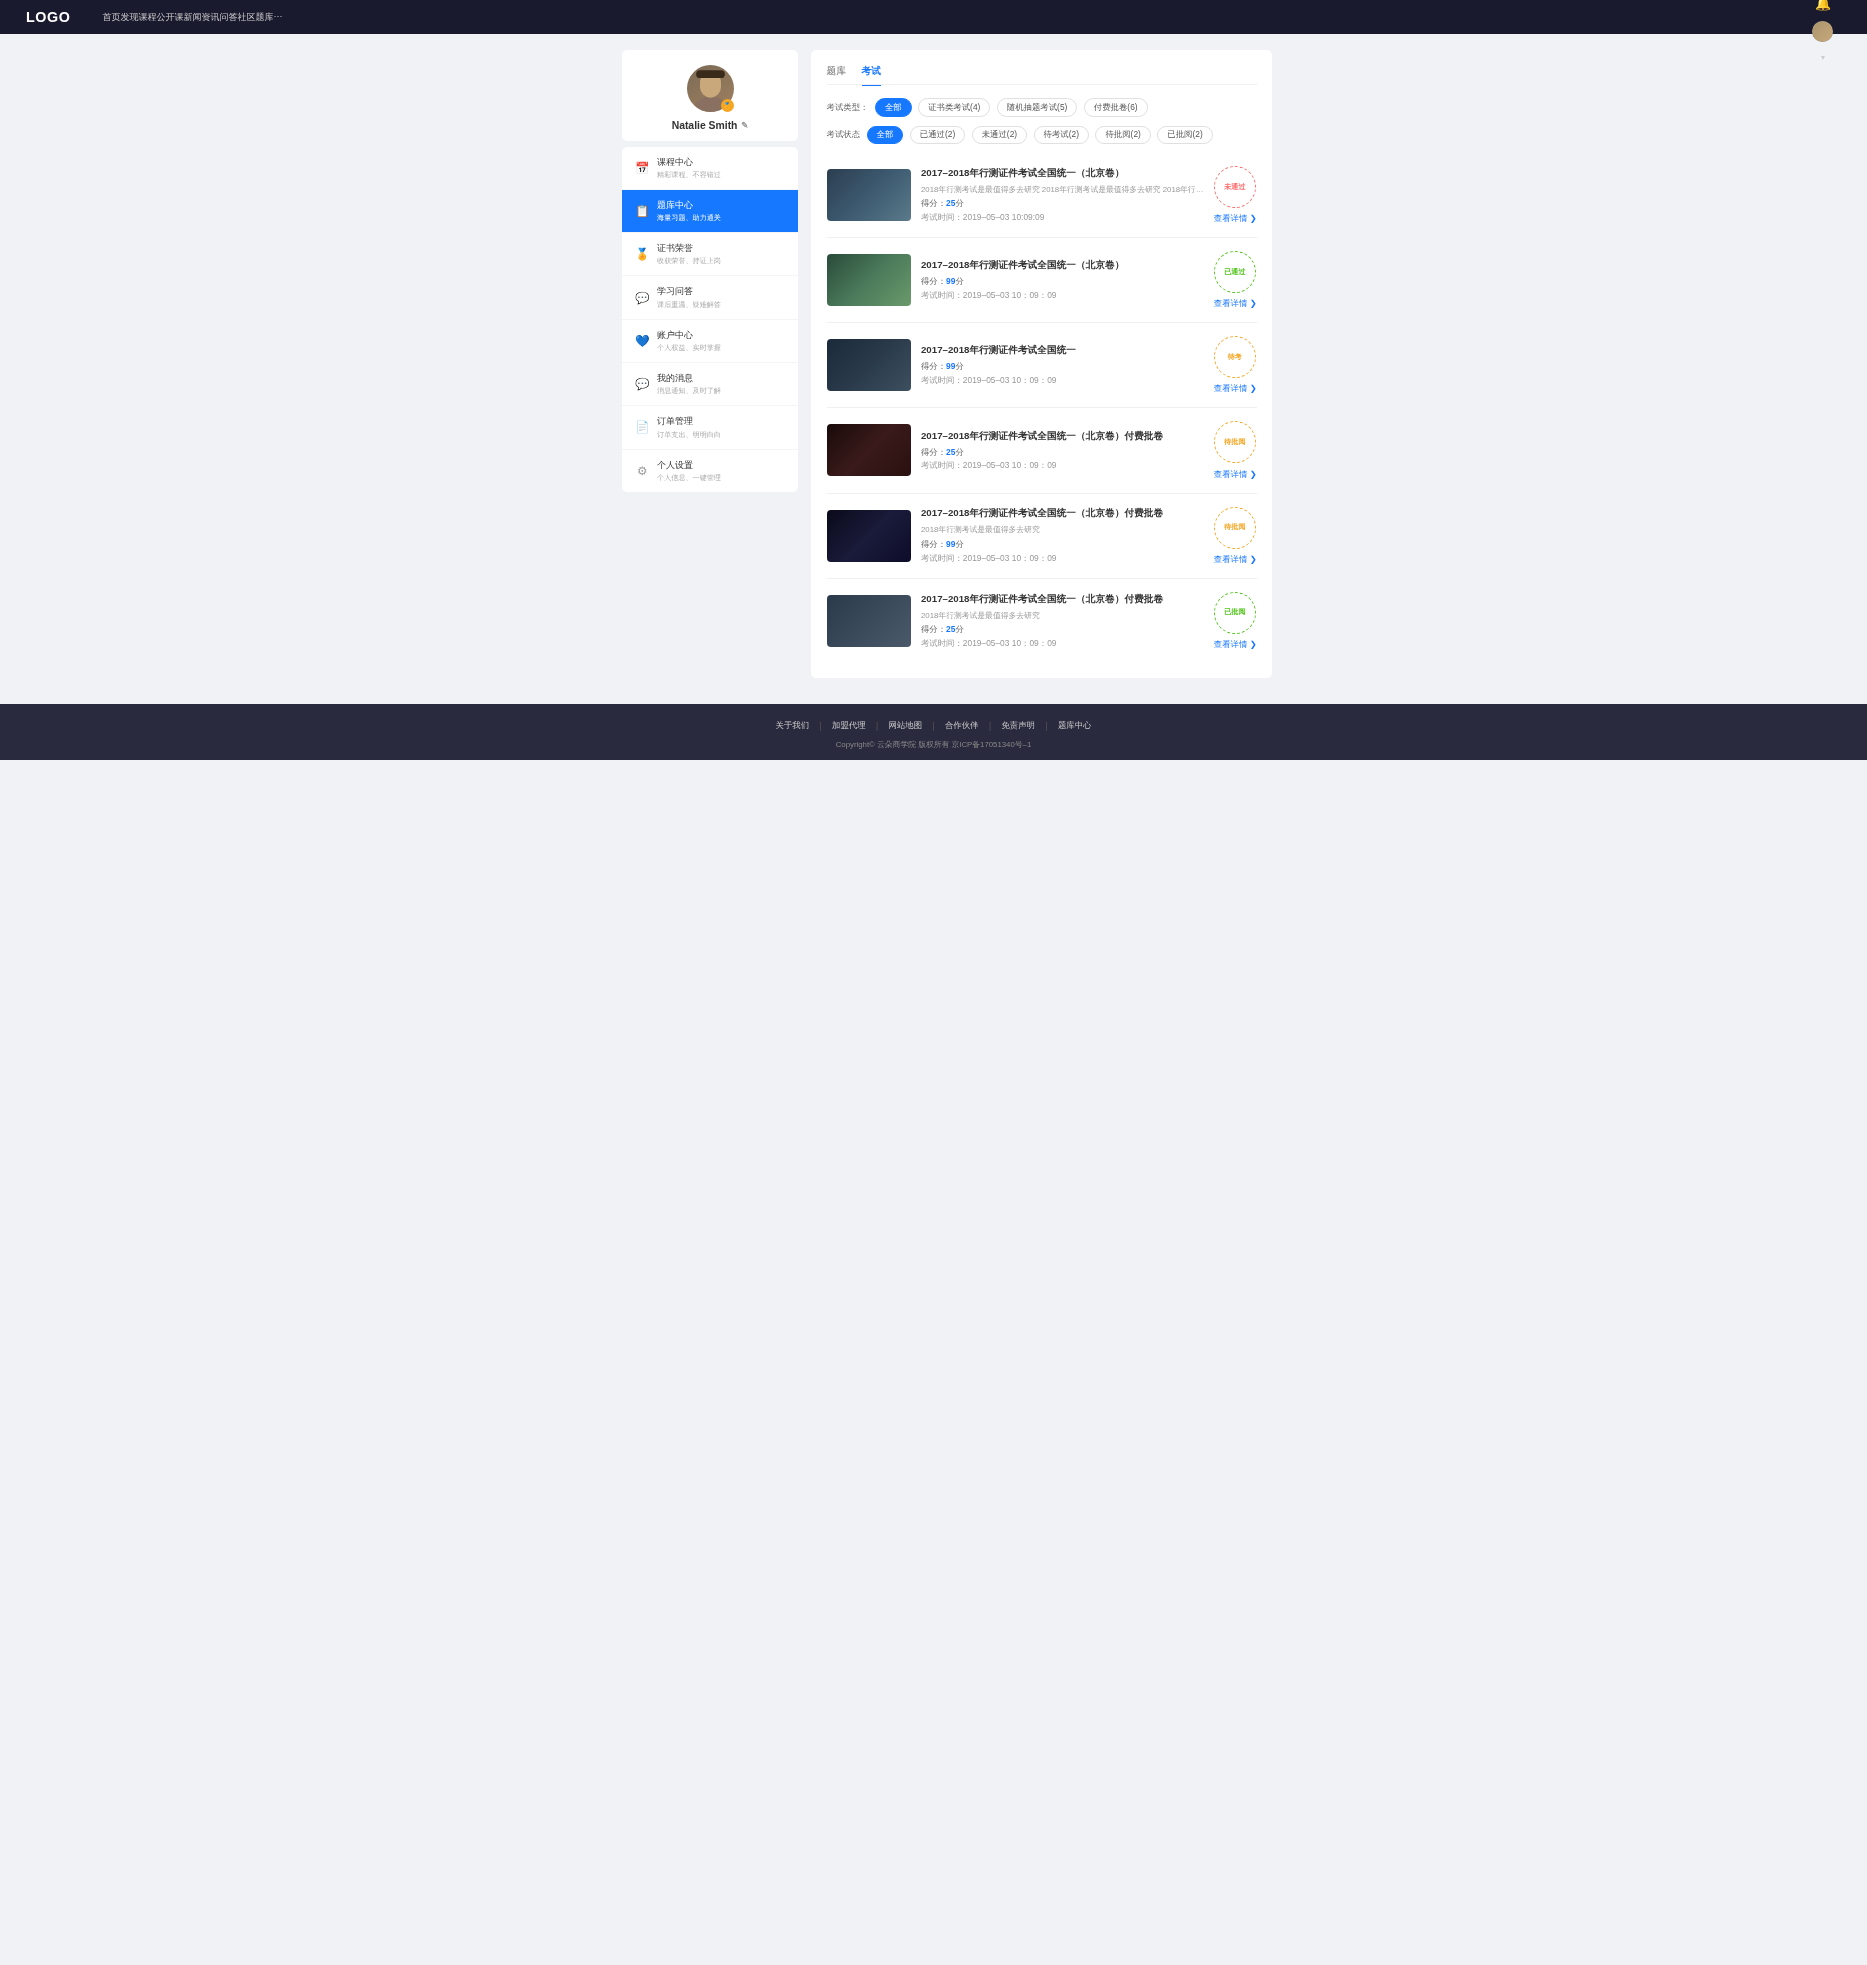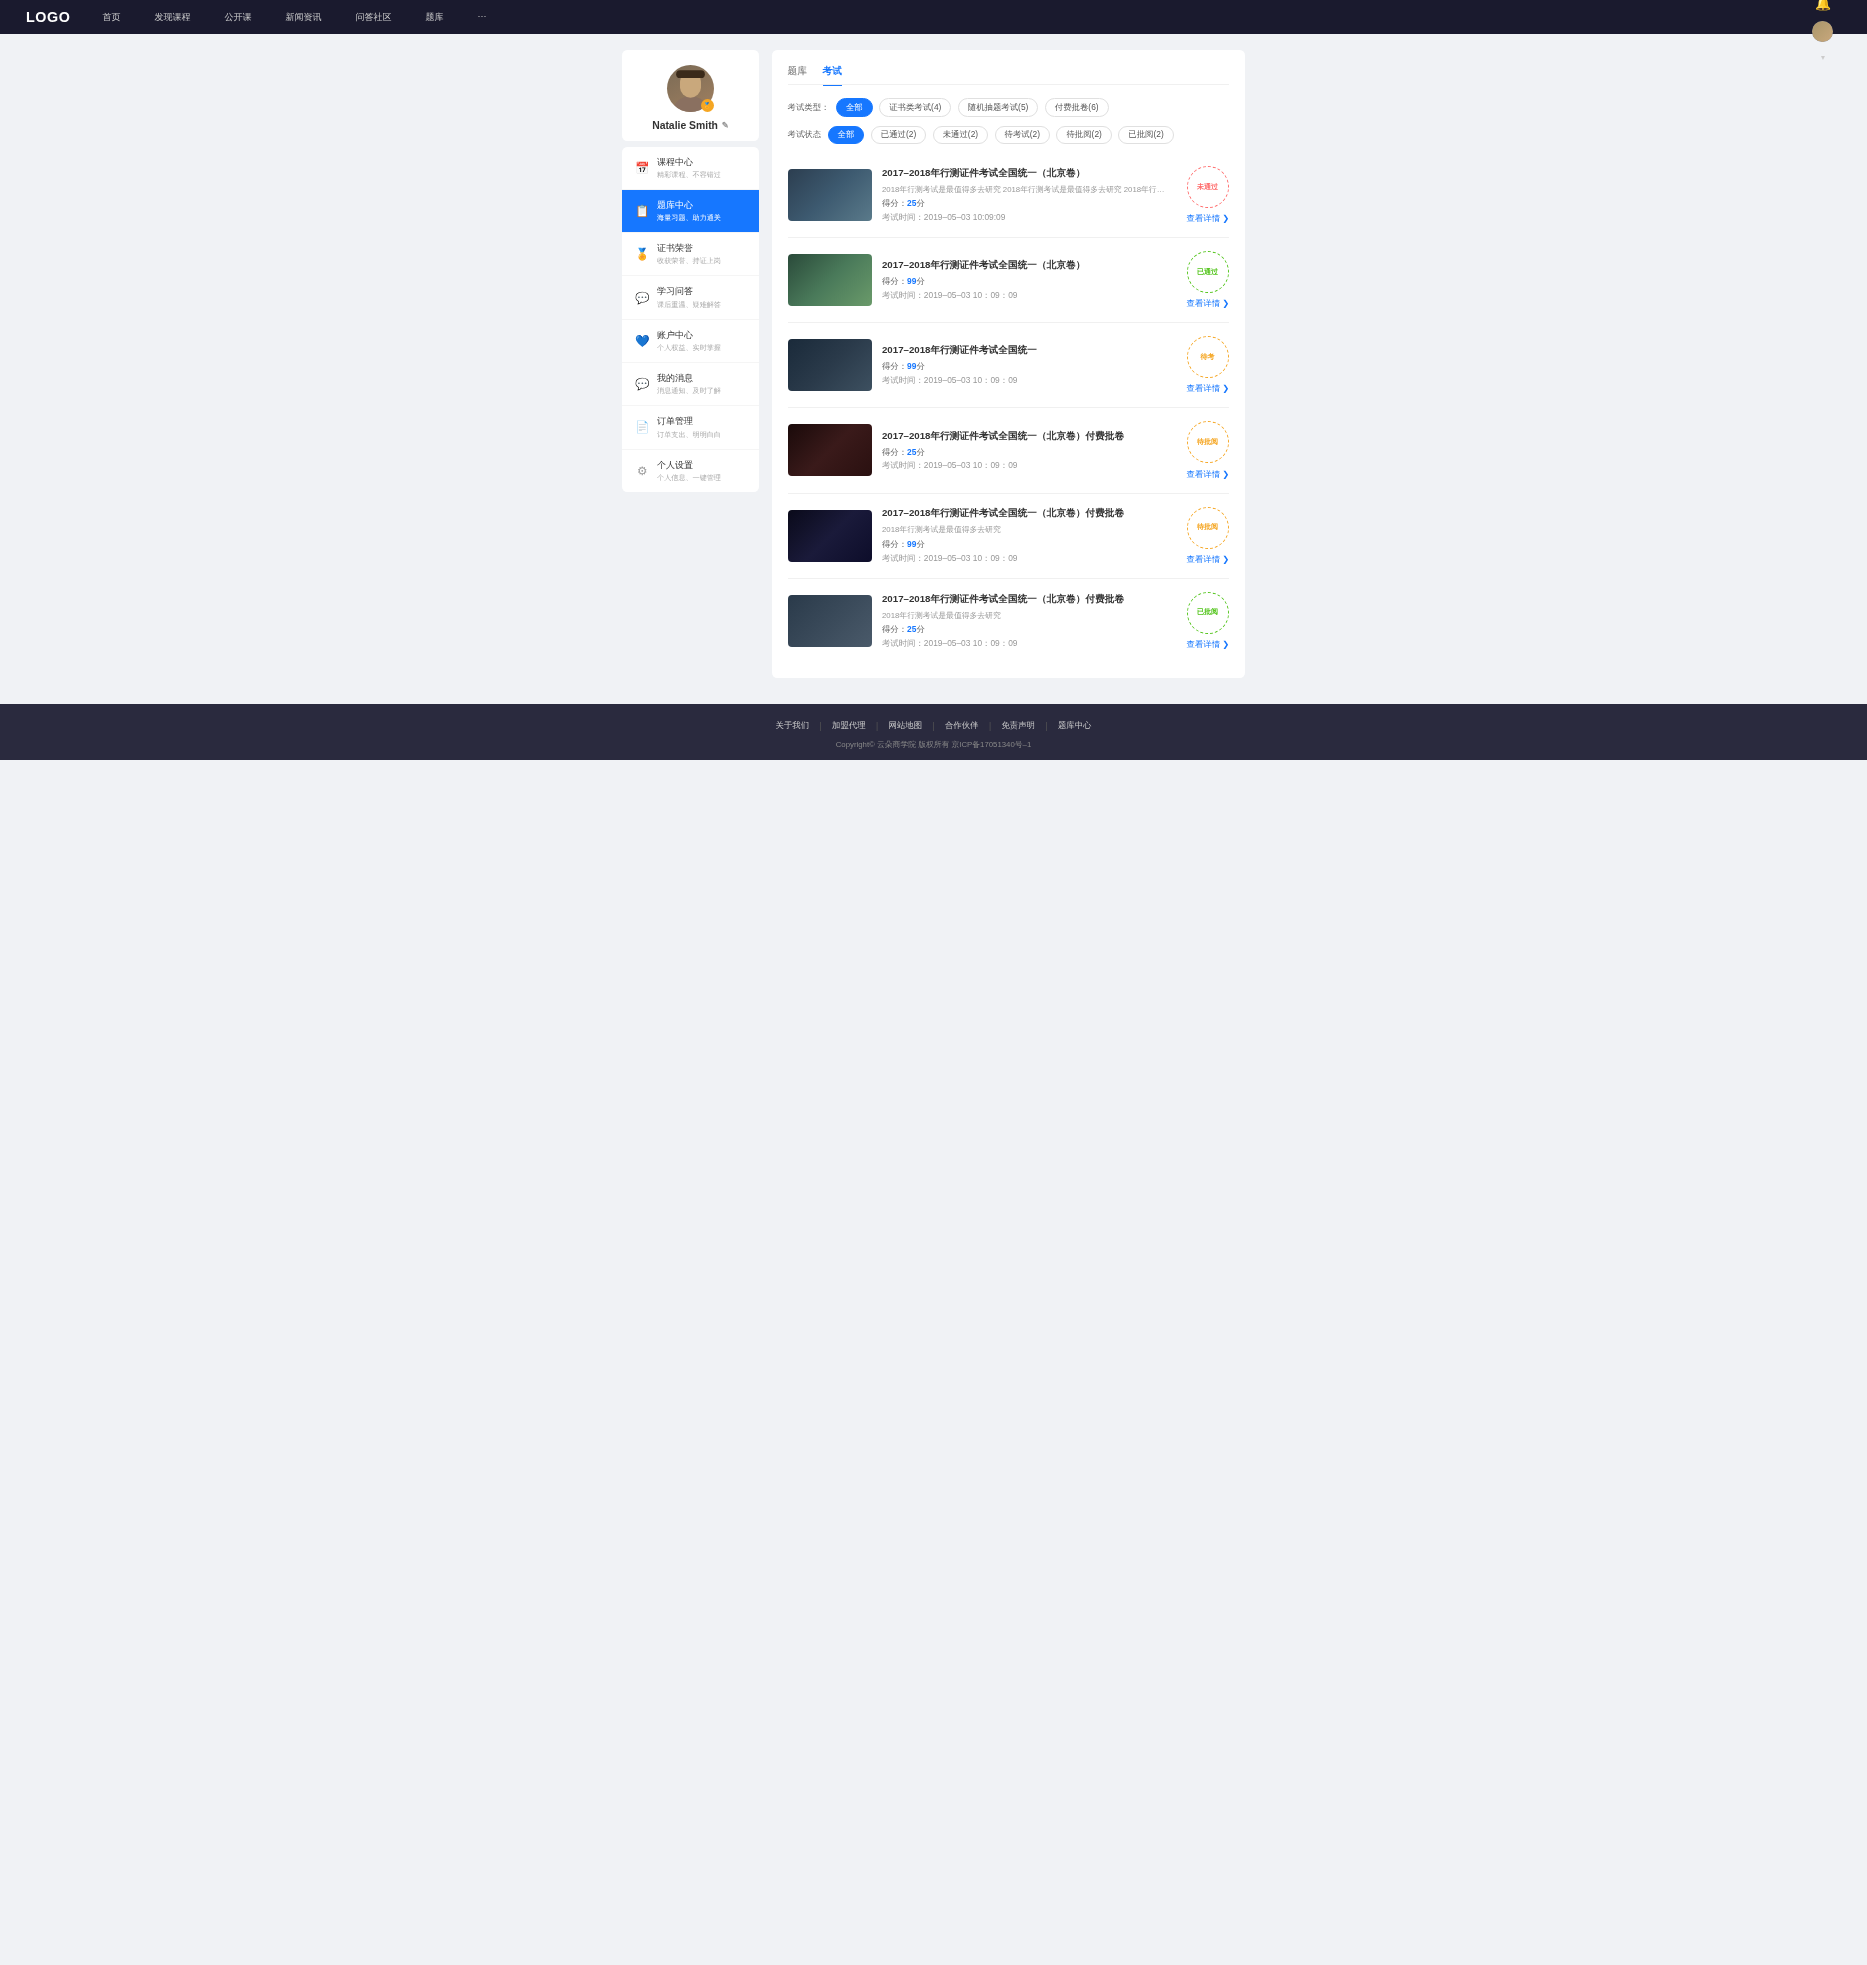--- a/index.html
+++ b/index.html
@@ -1,36 +1,36 @@
 <!DOCTYPE html>
 <html style="font-size:10.4px"><head>
   <meta charset="utf-8">
   <style>
     * { box-sizing: border-box; margin: 0; padding: 0; }
     body { font-family: "PingFang SC", "Microsoft YaHei", sans-serif; background: #f0f2f5; min-height: 100vh; }
 
     
     .nav { background: #1a1a2e; height: 34px; display: flex; align-items: center; padding: 0 26px; position: relative; }
     .nav-logo { color: #fff; font-size: 14.3px; font-weight: 900; letter-spacing: 0.6px; margin-right: 32px; }
-    .nav-links { display: flex; gap: 34px; flex: 1; }
+    .nav-links { display: flex; gap: 0; flex: 1; }
     .nav-link { color: #ccc; font-size: 9px; cursor: pointer; text-decoration: none; }
     .nav-right { display: flex; align-items: center; gap: 10.4px; margin-left: auto; flex-direction: column; }
     .nav-app { color: #ccc; font-size: 9px; cursor: pointer; }
     .nav-bell { position: relative; cursor: pointer; }
     .nav-bell-icon { color: #ccc; font-size: 13px; }
     .nav-bell-dot { position: absolute; top: -1.3px; right: -1.3px; width: 5.2px; height: 5.2px; background: #e74c3c; border-radius: 50%; }
     .nav-avatar { width: 21px; height: 21px; border-radius: 50%; background: #888; overflow: hidden; cursor: pointer; display: flex; align-items: center; justify-content: center; }
     .nav-avatar-img { width: 21px; height: 21px; border-radius: 50%; background: linear-gradient(135deg, #a8956a, #c9a87c); }
     .nav-chevron { color: #ccc; font-size: 7.8px; cursor: pointer; }
 
     
     .main-wrapper { max-width: 649px; margin: 0 auto; padding: 15.6px 13px 26px; display: flex; gap: 13px; }
 
     
-    .sidebar { width: 137px; flex-shrink: 0; }
+    .sidebar { width: 176px; flex-shrink: 0; }
     .sidebar-profile { background: #fff; border-radius: 5.2px; padding: 15.6px 10.4px 10.4px; text-align: center; margin-bottom: 5.2px; }
     .avatar-wrap { position: relative; display: inline-block; margin-bottom: 7.8px; }
     .avatar-circle { width: 47px; height: 47px; border-radius: 50%; background: linear-gradient(135deg, #8a7560, #b09070); overflow: hidden; }
     .avatar-badge { position: absolute; bottom: 0; right: 0; width: 13px; height: 13px; background: #f5a623; border-radius: 50%; display: flex; align-items: center; justify-content: center; font-size: 6.5px; }
     .profile-name { font-size: 10.4px; font-weight: 600; color: #333; display: flex; align-items: center; justify-content: center; gap: 3.9px; }
     .profile-edit-icon { font-size: 8.4px; color: #999; cursor: pointer; }
     .sidebar-menu { background: #fff; border-radius: 5.2px; overflow: hidden; }
     .menu-item { display: flex; align-items: center; gap: 7.8px; padding: 9px 13px; cursor: pointer; border-bottom: 0.6px solid #f5f5f5; transition: background 0.2s; }
     .menu-item:last-child { border-bottom: none; }
     .menu-item.active { background: #1677ff; }

